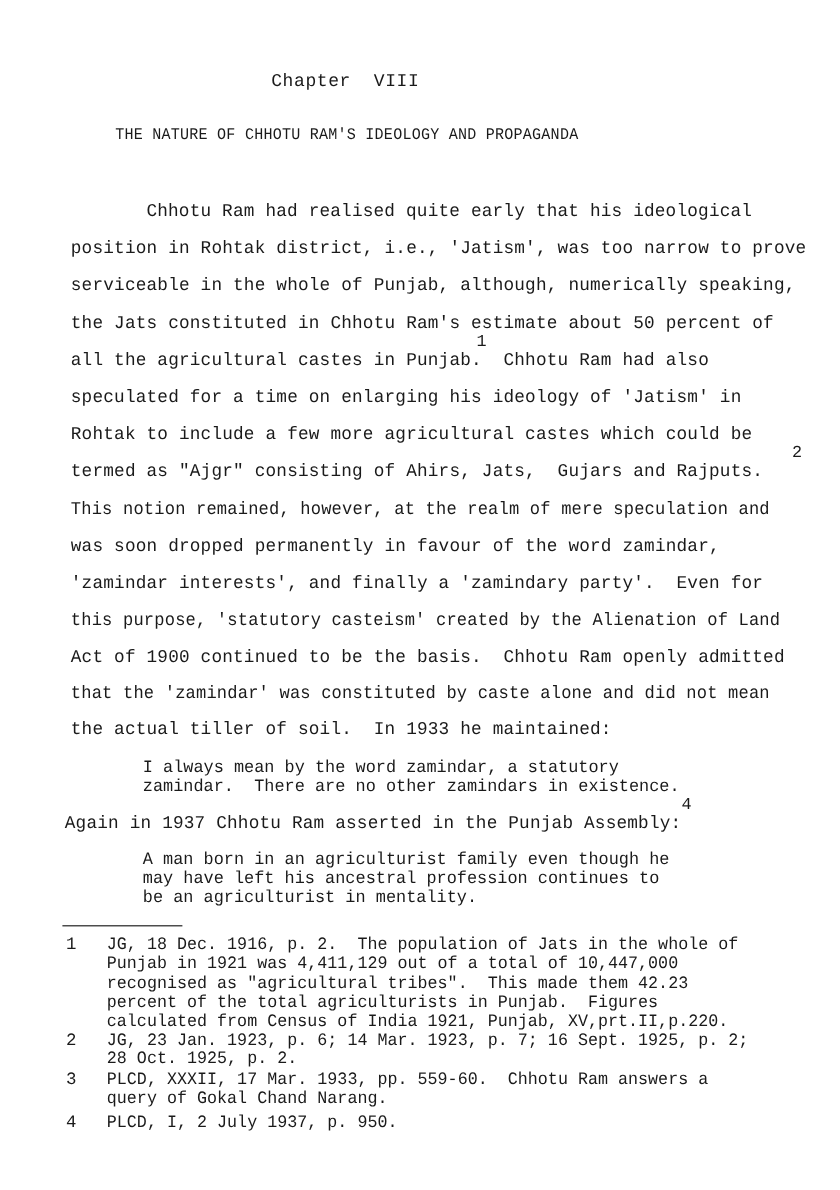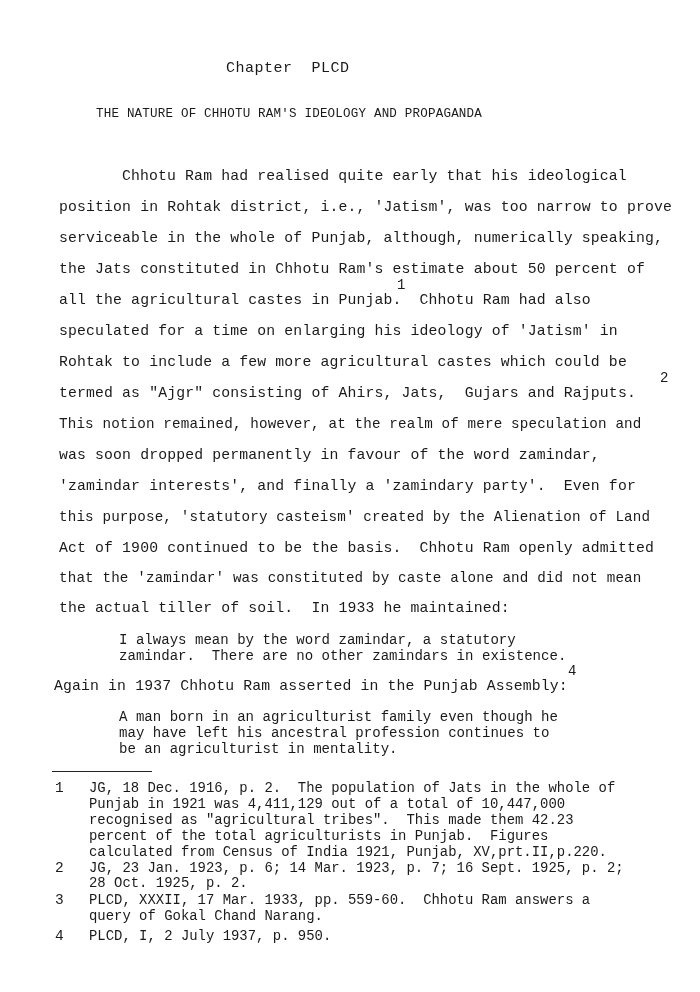--- a/index.html
+++ b/index.html
@@ -16,21 +16,21 @@
   .quote-line { font-size: 14.5px; transform-origin: left top; }
   .fn-rule { position: absolute; left: 52px; top: 771px; width: 100px; height: 0; border-top: 1.5px solid #222; }
   .fn-num { font-size: 14.5px; }
   .fn-line { font-size: 14.5px; transform-origin: left top; }
 </style>
 </head>
 <body>
 
 <div>
 
-  <div class="abs chapter">Chapter  PLCD</div>
+  <div class="abs chapter">Chapter  VIII</div>
   <div class="abs title">THE NATURE OF CHHOTU RAM'S IDEOLOGY AND PROPAGANDA</div>
 
   <div>
     <div class="abs body-line" style="left:122px;top:168px;transform:scaleX(0.985);">Chhotu Ram had realised quite early that his ideological</div>
     <div class="abs body-line" style="left:59px;top:199px;transform:scaleX(0.985);">position in Rohtak district, i.e., 'Jatism', was too narrow to prove</div>
     <div class="abs body-line" style="left:59px;top:230px;transform:scaleX(0.985);">serviceable in the whole of Punjab, although, numerically speaking,</div>
     <div class="abs body-line" style="left:59px;top:261px;transform:scaleX(0.985);">the Jats constituted in Chhotu Ram's estimate about 50 percent of</div>
     <div class="abs sup" style="left:397px;top:277px;">1</div>
     <div class="abs body-line" style="left:59px;top:292px;transform:scaleX(0.985);">all the agricultural castes in Punjab.  Chhotu Ram had also</div>
     <div class="abs body-line" style="left:59px;top:323px;transform:scaleX(0.985);">speculated for a time on enlarging his ideology of 'Jatism' in</div>

